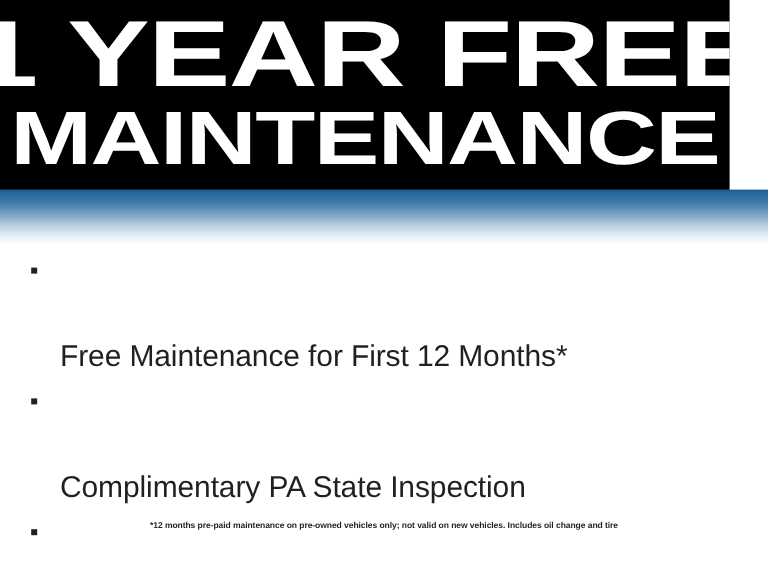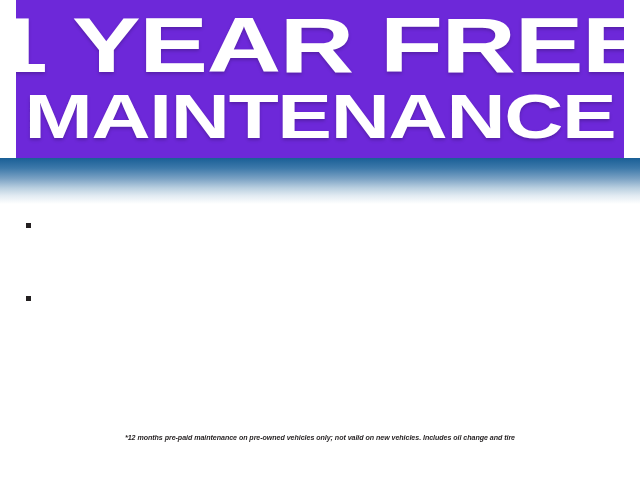--- a/index.html
+++ b/index.html
@@ -12,24 +12,24 @@
     background: #ffffff;
     font-family: "Liberation Sans", sans-serif;
     overflow: hidden;
     position: relative;
   }
 
   
   .banner {
     position: absolute;
     top: 0;
-    left: 16px;
+    left: 0;
     width: 608px;
     height: 168px;
-    background: #6d28d9;
+    background: #000000;
     overflow: hidden;
   }
   .banner-inner {
     position: absolute;
     left: 0;
     right: 0;
     top: 8px;
     text-align: center;
   }
   .headline {
@@ -109,38 +109,42 @@
     text-align: center;
     color: #231f20;
     font-size: 7.1px;
     font-weight: bold;
     line-height: 10.4px;
     letter-spacing: -0.05px;
   }
   .disclaimer-line {
     display: block;
     padding: 0 18px;
-    font-style: italic;
   }
 </style>
 </head>
 <body>
 
 <div class="banner">
   <div class="banner-inner">
     <div class="headline headline-1">1 YEAR FREE</div>
     <div class="headline headline-2">MAINTENANCE</div>
   </div>
 </div>
 
 <div class="fade"></div>
 
 <ul class="benefits">
   <li class="benefit">
     <span class="bullet-marker"></span>
+    <span>Free Maintenance for First 12 Months*</span>
+  </li>
+  <li class="benefit">
+    <span class="bullet-marker"></span>
+    <span>Complimentary PA State Inspection</span>
   </li>
   <li class="benefit">
     <span class="bullet-marker"></span>
     
   </li>
 
 </ul>
 
 <div class="disclaimer">
   <span class="disclaimer-line">*12 months pre-paid maintenance on pre-owned vehicles only; not valid on new vehicles. Includes oil change and tire</span>

